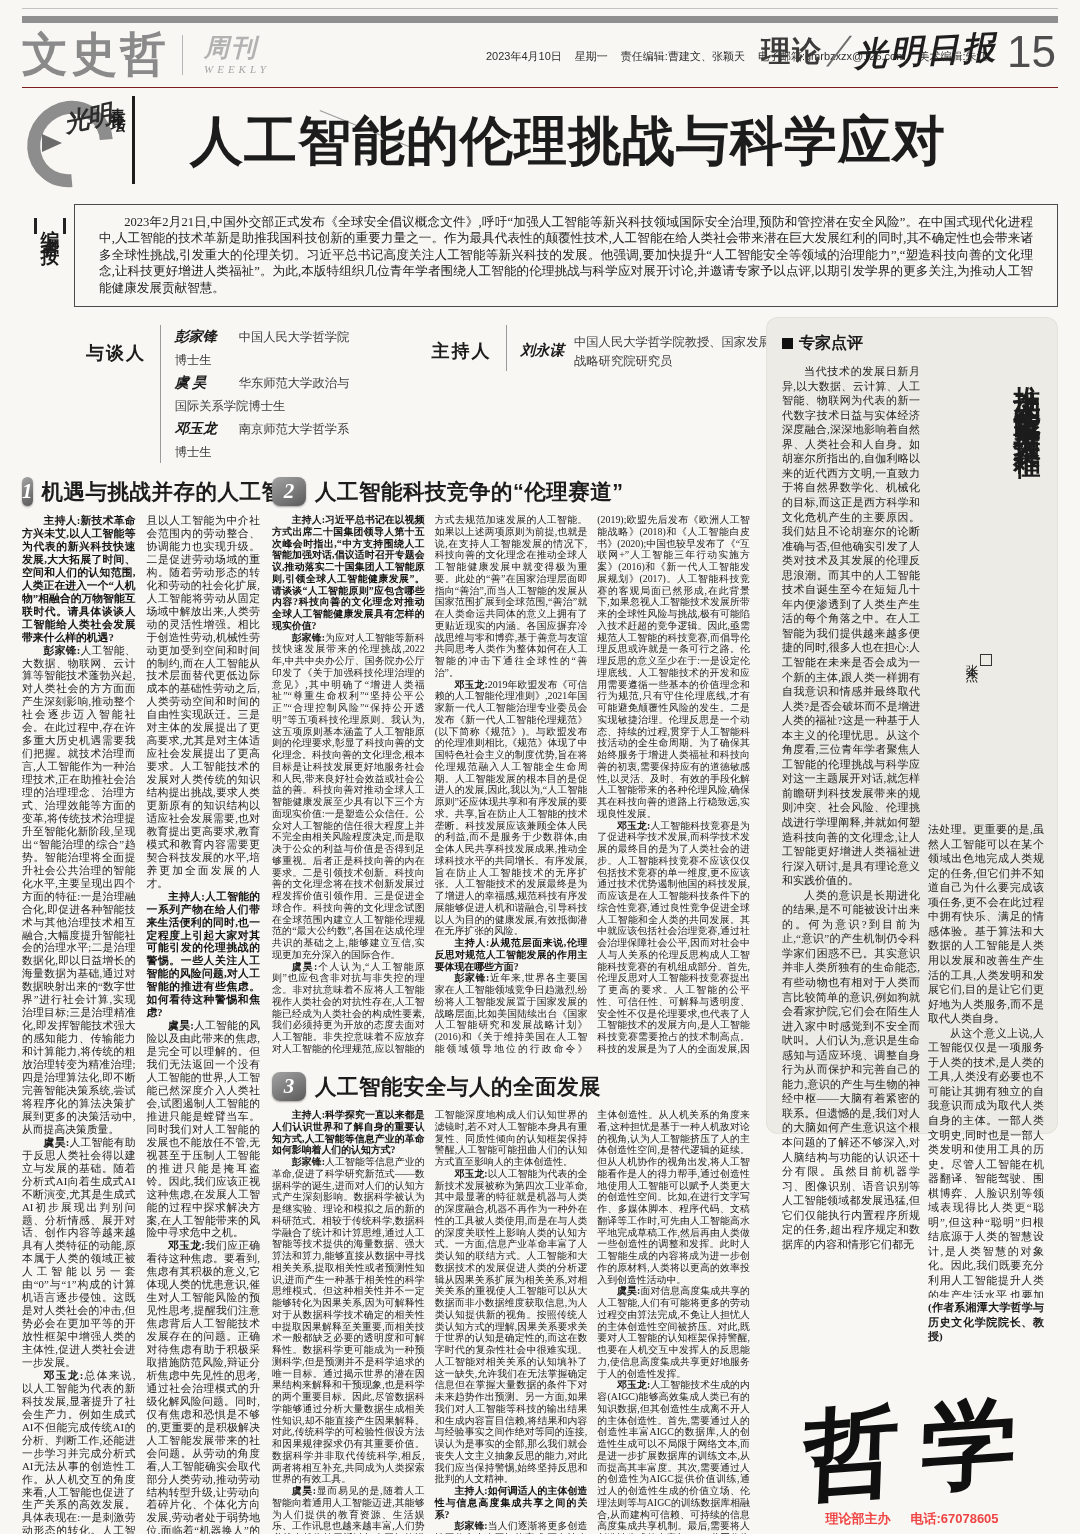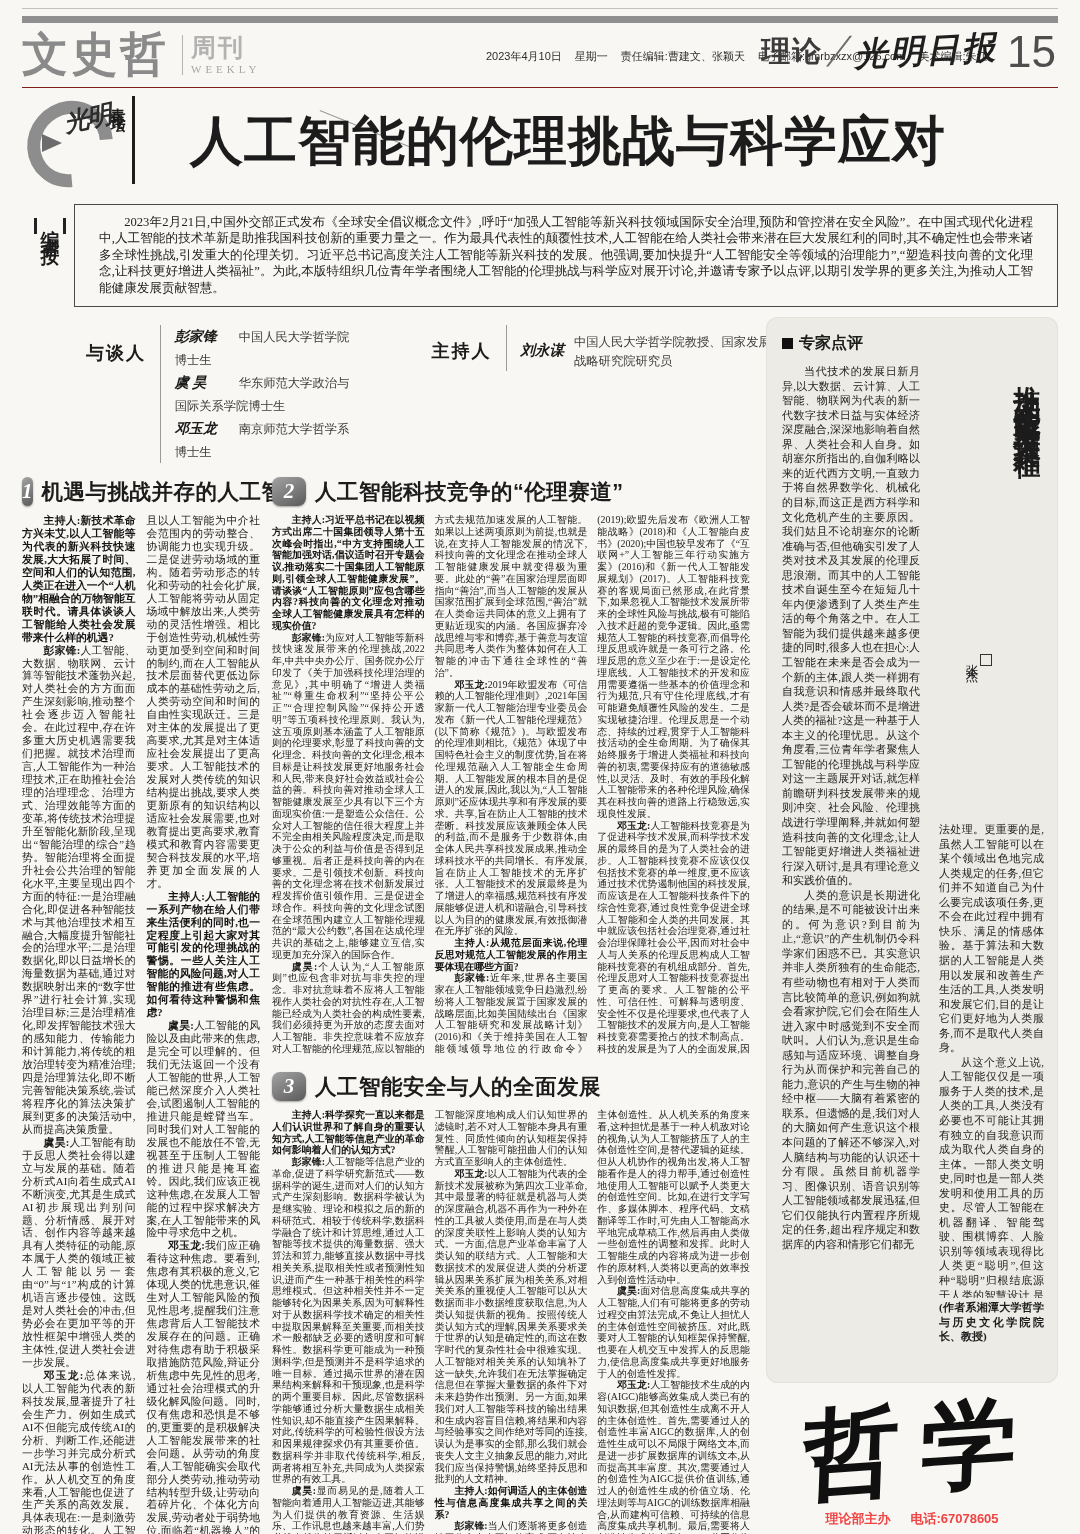--- a/index.html
+++ b/index.html
@@ -4,21 +4,21 @@
 <title>光明日报</title>
 <style>
   html,body{margin:0;padding:0;background:#d9d6d0;}
   .page{width:1080px;height:1534px;background:#f8f7f3;position:relative;overflow:hidden;
         font-family:"Liberation Serif","DejaVu Serif",serif;color:#1c1c1c;margin:0 auto;}
   
   .mast{margin:8px 22px 0;border-top:1px solid #c2c2c2;padding-top:7px;}
   .bar{height:7px;background:#8f8f8f;}
   .mastrow{display:flex;align-items:center;height:64px;border-bottom:1px solid #7f1d1d;position:relative;}
   .sec-name{font-size:46px;font-weight:bold;color:#8a8a8a;letter-spacing:3px;line-height:1;}
-  .weekly-wrap{margin-left:13px;padding-left:8px;border-left:1px solid #b5b5b5;display:flex;flex-direction:column;line-height:1;}
+  .weekly-wrap{margin-left:13px;padding-left:21px;border-left:1px solid #b5b5b5;display:flex;flex-direction:column;line-height:1;font-style:italic;}
   .weekly-cn{font-size:25px;font-weight:bold;color:#b2b2b2;letter-spacing:2px;}
   .weekly-en{font-size:11px;color:#a5a5a5;letter-spacing:4px;margin-top:4px;font-family:"Liberation Serif",serif;}
   .dateline{position:absolute;left:464px;top:26px;font-size:11px;color:#2e2e2e;display:flex;gap:13px;white-space:nowrap;
             font-family:"Liberation Sans","DejaVu Sans",sans-serif;}
   .mast-right{position:absolute;right:2px;top:6px;display:flex;align-items:center;gap:9px;}
   .edition{font-size:29px;font-weight:bold;color:#3b3b3b;letter-spacing:2px;font-family:"Liberation Sans",sans-serif;}
   .slash{font-size:46px;color:#6d6d6d;font-style:italic;line-height:.8;transform:skewX(-14deg);}
   .paper-name{font-size:33px;font-weight:bold;font-style:italic;letter-spacing:3px;color:#1f1f1f;transform:rotate(-3deg);}
   .pageno{font-size:44px;color:#4e4e4e;font-weight:400;font-family:"Liberation Sans",sans-serif;line-height:1;}
   .diag{position:absolute;left:298px;bottom:-24px;width:96px;height:1px;background:#9a9a9a;transform:rotate(22deg);transform-origin:left top;}
@@ -63,25 +63,25 @@
          box-shadow:0 1px 2px rgba(0,0,0,.35);}
   .sec-title{font-family:"Liberation Sans","DejaVu Sans",sans-serif;font-weight:bold;font-size:21.5px;letter-spacing:.5px;white-space:nowrap;}
   .coltext{text-align:justify;overflow:hidden;}
   .coltext p{margin:0;text-indent:2em;}
   .coltext p b{font-weight:bold;}
   .coltext p.q{font-weight:bold;color:#151515;}
   .s1-text{height:1096px;column-count:2;column-gap:11px;font-size:10.8px;line-height:12.95px;}
   .s2-text{height:548px;column-count:3;column-gap:10px;font-size:9.9px;line-height:11.75px;}
   .s3-text{height:452px;column-count:3;column-gap:10px;font-size:9.9px;line-height:11.75px;margin-bottom:0;}
   
-  .sidebar{position:absolute;right:0;top:6px;width:292px;height:1066px;background:#ecebe5;border-radius:12px;
+  .sidebar{position:absolute;right:0;top:6px;width:292px;height:817px;background:#ecebe5;border-radius:12px;
            padding:14px 14px 10px 16px;box-sizing:border-box;box-shadow:0 0 0 1px #e3e2db inset;}
   .sb-head{font-family:"Liberation Sans",sans-serif;font-weight:bold;font-size:16px;margin:2px 0 10px;display:flex;align-items:center;gap:6px;}
   .sq{width:11px;height:11px;background:#111;display:inline-block;}
-  .sb-body{display:flex;gap:19px;}
+  .sb-body{display:flex;gap:8px;}
   .sb-left{width:138px;font-size:11px;line-height:14.55px;text-align:justify;height:986px;overflow:hidden;}
   .sb-left p,.sb-right-text p{margin:0;text-indent:2em;}
   .sb-left p.ni,.sb-right-text p.ni{text-indent:0;}
   .sb-right{flex:1;position:relative;}
   .sb-titlewrap{height:448px;position:relative;margin-bottom:10px;}
   .v-title{position:absolute;right:2px;top:0;writing-mode:vertical-rl;font-size:27px;font-weight:bold;letter-spacing:5px;line-height:1.15;}
   .v-author{position:absolute;right:52px;top:290px;writing-mode:vertical-rl;font-size:12.5px;letter-spacing:3px;color:#222;}
   .v-author::before{content:"";display:block;width:10px;height:10px;border:1px solid #333;margin:0 auto 8px;}
   .sb-right-text{font-size:11px;line-height:14.55px;text-align:justify;height:476px;overflow:hidden;}
   .sb-note{font-size:11px;font-weight:bold;line-height:14.5px;text-align:justify;margin-top:2px;}

